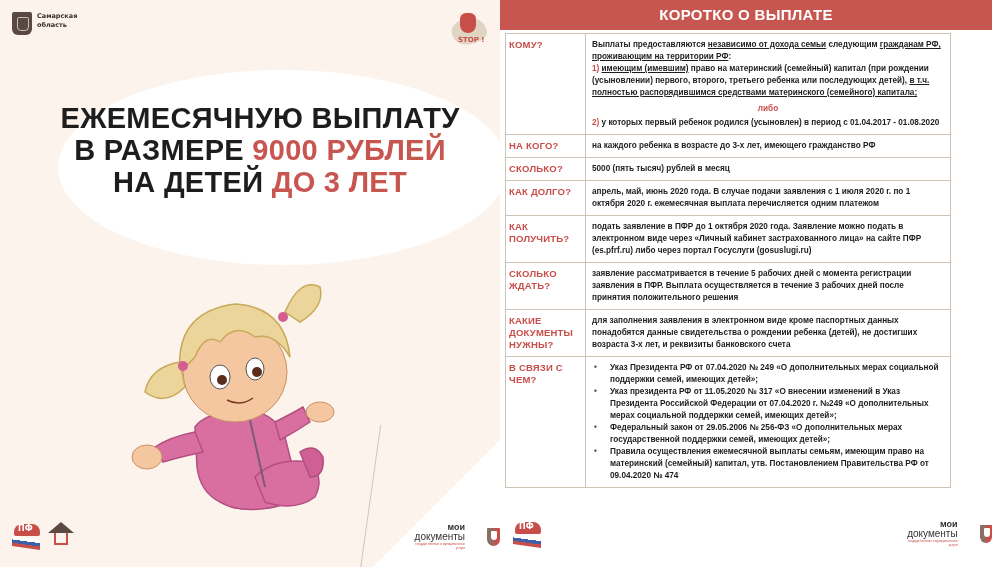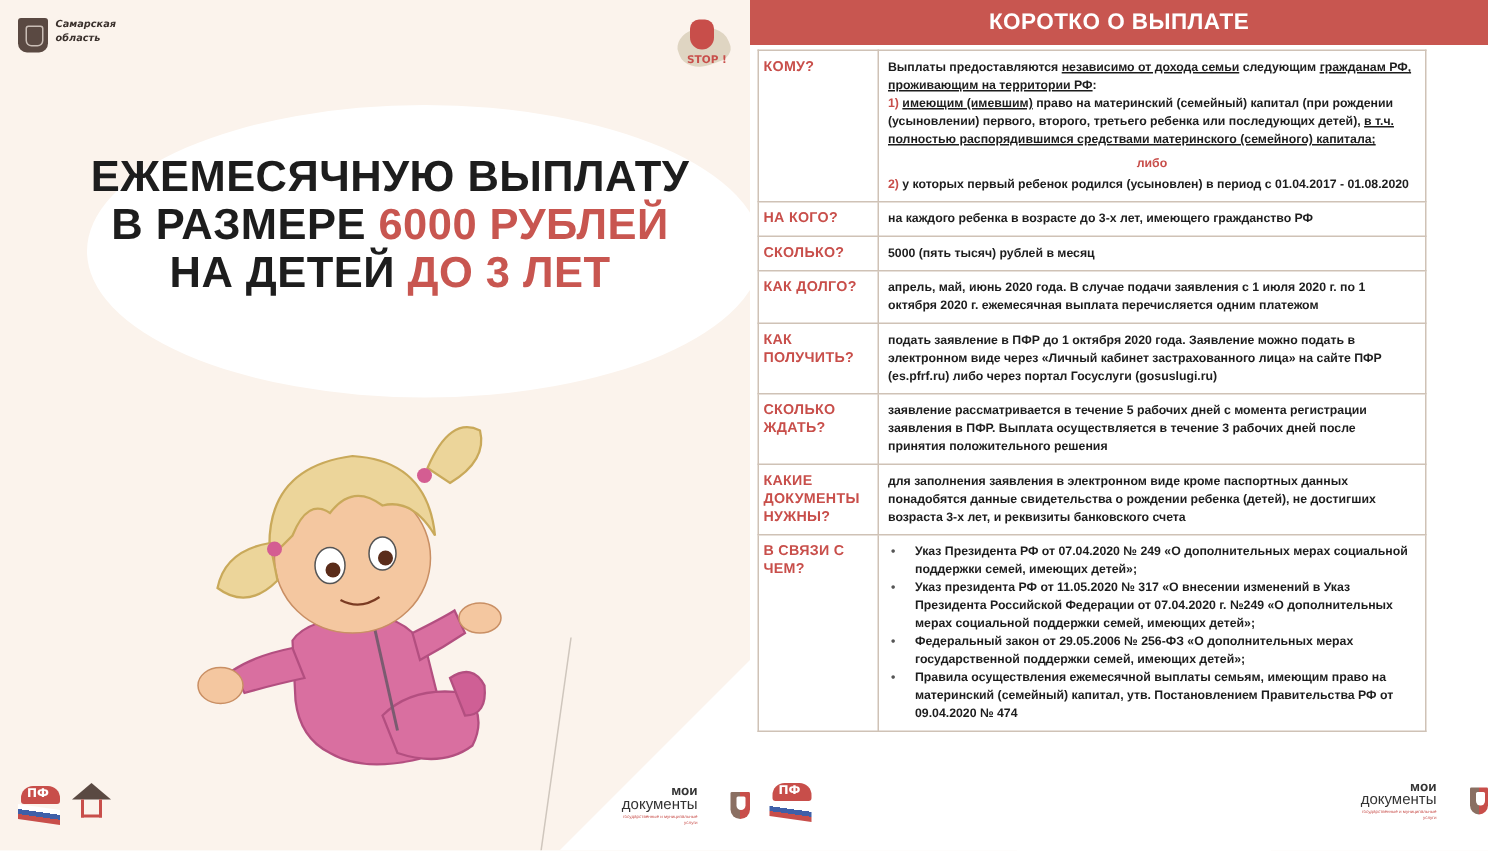--- a/index.html
+++ b/index.html
@@ -4,21 +4,21 @@
 <style>
   * { box-sizing: border-box; margin: 0; padding: 0; }
   html, body { width: 992px; height: 567px; overflow: hidden; background: #fff; }
   body { font-family: "DejaVu Sans", sans-serif; position: relative; }
 
   
   .left {
     position: absolute; left: 0; top: 0; width: 500px; height: 567px;
     background: #fbf3ec; overflow: hidden;
   }
-  .region { position: absolute; left: 12px; top: 12px; display: flex; align-items: flex-start; gap: 5px; font-style: italic; }
+  .region { position: absolute; left: 12px; top: 12px; display: flex; align-items: flex-start; gap: 5px; }
   .coat {
     width: 20px; height: 23px; background: #5a4942; border-radius: 2px 2px 6px 6px;
     position: relative;
   }
   .coat::after {
     content: ""; position: absolute; left: 5px; top: 5px; width: 10px; height: 12px;
     border: 1px solid #c9bdb5; border-radius: 2px 2px 4px 4px;
   }
   .region-name { font-size: 6.5px; line-height: 9px; color: #3a302c; font-weight: bold; width: 40px; }
 
@@ -106,21 +106,21 @@
 
   <div class="stop-logo">
     <div class="stop-map"></div>
     <div class="stop-hand"></div>
     <div class="stop-text">STOP !</div>
   </div>
 
   <div class="oval"></div>
   <div class="headline">
     <div>ЕЖЕМЕСЯЧНУЮ ВЫПЛАТУ</div>
-    <div><span>В РАЗМЕРЕ </span><span class="accent">6000 РУБЛЕЙ</span></div>
+    <div><span>В РАЗМЕРЕ </span><span class="accent">9000 РУБЛЕЙ</span></div>
     <div><span>НА ДЕТЕЙ </span><span class="accent">ДО 3 ЛЕТ</span></div>
   </div>
 
   <svg class="baby" viewBox="0 0 230 260">
 
     <path d="M70 165 Q80 150 120 148 Q150 150 160 175 L170 215 Q175 240 150 245 Q115 252 95 240 Q75 230 72 205 Z" fill="#d96fa0" stroke="#b34f80" stroke-width="1.5"></path>
 
     <path d="M130 215 Q150 195 185 200 Q200 215 190 235 Q170 250 140 240 Z" fill="#d96fa0" stroke="#b34f80" stroke-width="1.5"></path>
     <path d="M175 190 Q190 180 198 195 Q200 215 185 215 Z" fill="#cf5f95" stroke="#b34f80" stroke-width="1.5"></path>
 

